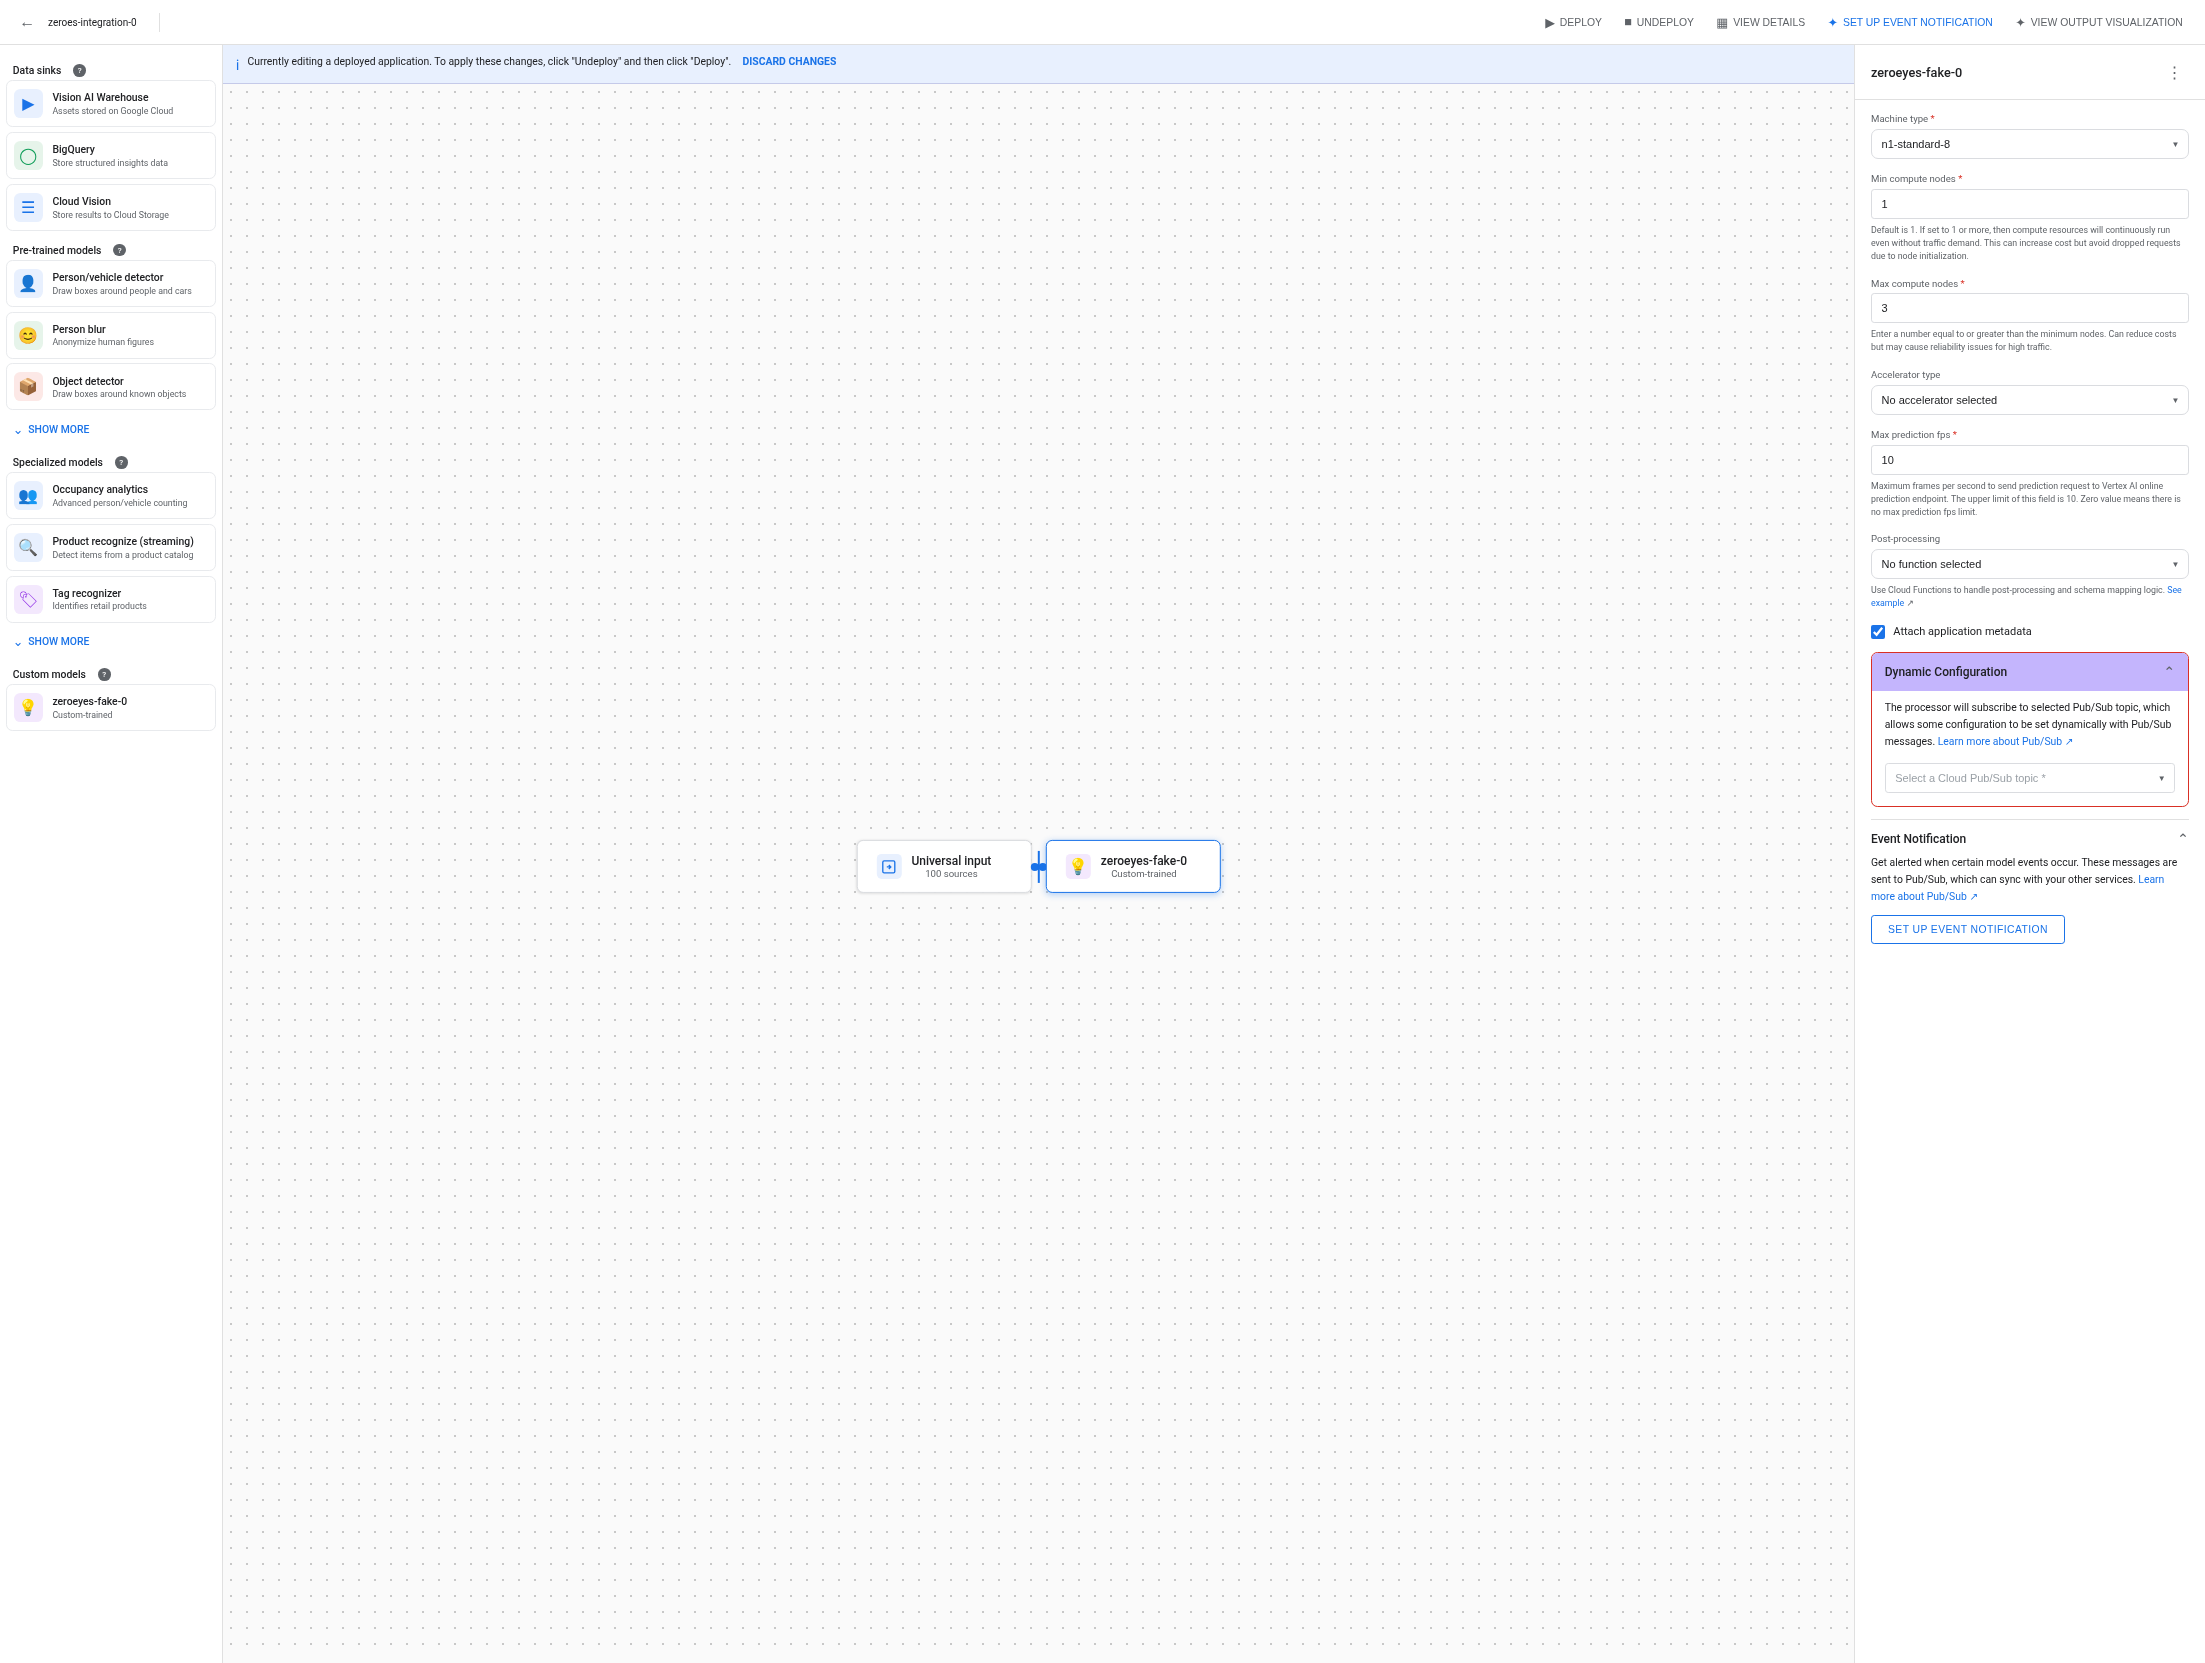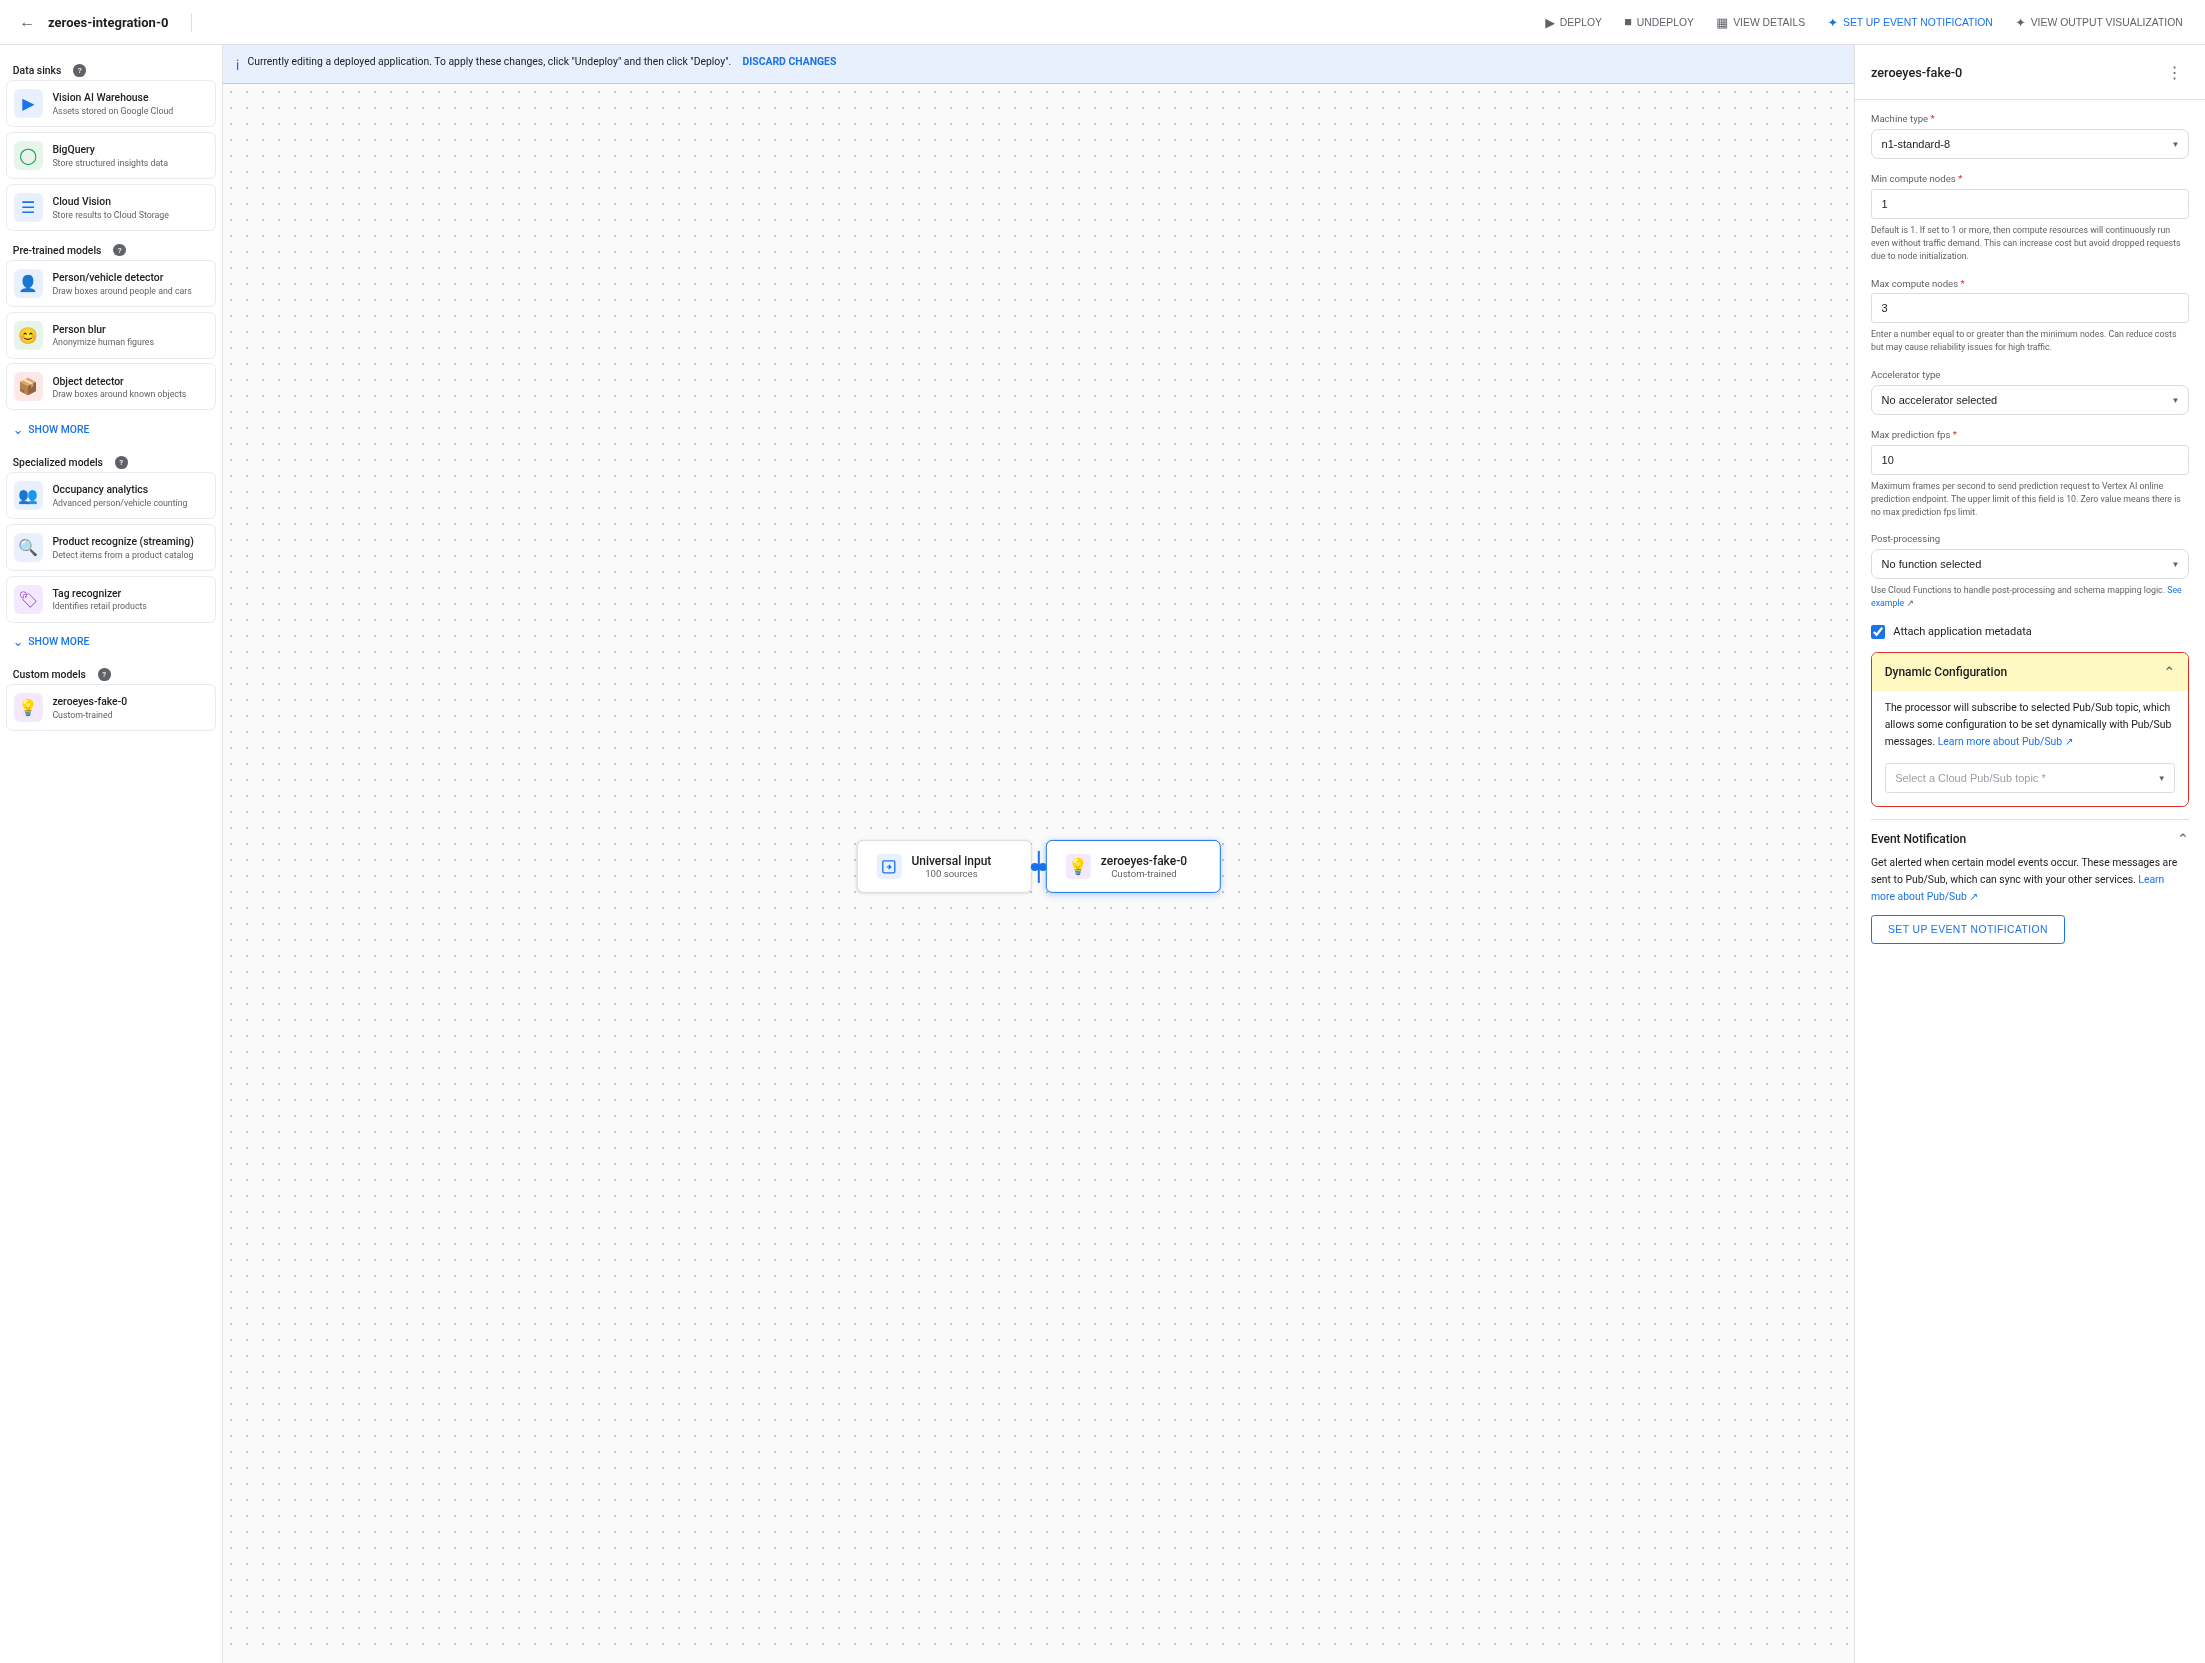--- a/index.html
+++ b/index.html
@@ -4,21 +4,21 @@
   <style>
     * { box-sizing: border-box; margin: 0; padding: 0; }
     body { font-family: 'Google Sans', Roboto, Arial, sans-serif; font-size: 11px; color: #202124; background: #fff; overflow: hidden; }
 
     
     .top-nav {
       display: flex; align-items: center; height: 45px; border-bottom: 0.8px solid #e0e0e0;
       padding: 0 12.7px; gap: 6.4px; background: #fff;
     }
     .nav-back { width: 29px; height: 29px; border-radius: 50%; border: none; background: none; cursor: pointer; display: flex; align-items: center; justify-content: center; color: #5f6368; font-size: 16px; }
-    .nav-title { font-size: 13px; font-weight: 700; color: #202124; margin-right: 12.7px; }
+    .nav-title { font-size: 10px; font-weight: 400; color: #202124; margin-right: 12.7px; }
     .nav-actions { display: flex; align-items: center; gap: 3.2px; margin-left: auto; }
     .nav-btn { display: flex; align-items: center; gap: 4.8px; padding: 6.4px 9.6px; border: none; background: none; cursor: pointer; font-size: 10.4px; font-weight: 500; color: #5f6368; border-radius: 3.2px; }
     .nav-btn.active { color: #1a73e8; }
     .nav-btn .icon { font-size: 12.7px; }
     .nav-divider { width: 0.8px; height: 19px; background: #e0e0e0; margin: 0 3.2px; }
 
     
     .main-layout { display: flex; height: calc(100vh - 45px); }
 
     
@@ -66,21 +66,21 @@
     .field-input { width: 100%; border: 0.8px solid #dadce0; border-radius: 3.2px; padding: 8px 9.6px; font-size: 11px; color: #202124; outline: none; }
     .field-select { width: 100%; border: 0.8px solid #dadce0; border-radius: 7px; padding: 8px 9.6px; font-size: 11px; color: #202124; outline: none; background: #fff; appearance: none; cursor: pointer; }
     .select-wrapper { position: relative; }
     .select-wrapper::after { content: '▼'; position: absolute; right: 9.6px; top: 50%; transform: translateY(-50%); font-size: 8px; color: #5f6368; pointer-events: none; }
     .field-hint { font-size: 8.8px; color: #5f6368; margin-top: 4.8px; line-height: 1.5; }
     .field-hint a { color: #1a73e8; text-decoration: none; }
     .checkbox-row { display: flex; align-items: center; gap: 8px; margin-bottom: 12.7px; }
     .checkbox-row input { width: 14.3px; height: 14.3px; accent-color: #1a73e8; cursor: pointer; }
     .checkbox-label { font-size: 11px; color: #202124; }
     .collapsible-section { border: 0.8px solid #e0e0e0; border-radius: 6.4px; margin-bottom: 12.7px; overflow: hidden; }
-    .collapsible-header { display: flex; align-items: center; justify-content: space-between; padding: 11px 12.7px; cursor: pointer; background: #fef9c3; }
+    .collapsible-header { display: flex; align-items: center; justify-content: space-between; padding: 11px 12.7px; cursor: pointer; background: #c4b5fd; }
     .collapsible-title { font-size: 12px; font-weight: 500; }
     .collapsible-icon { font-size: 14.3px; color: #5f6368; }
     .collapsible-body { padding: 9.6px 12.7px 12.7px; }
     .collapsible-section.highlighted { border: 1.6px solid #d93025; border-radius: 6.4px; }
     .dynamic-config-text { font-size: 10.4px; color: #202124; line-height: 1.6; margin-bottom: 12.7px; }
     .dynamic-config-text a { color: #1a73e8; text-decoration: none; }
     .pubsub-select { width: 100%; border: 0.8px solid #dadce0; border-radius: 3.2px; padding: 8px 9.6px; font-size: 11px; color: #9aa0a6; outline: none; background: #fff; appearance: none; cursor: pointer; }
     .pubsub-select-wrapper { position: relative; }
     .pubsub-select-wrapper::after { content: '▼'; position: absolute; right: 9.6px; top: 50%; transform: translateY(-50%); font-size: 8px; color: #5f6368; pointer-events: none; }
     .event-notification-section { margin-bottom: 12.7px; }

